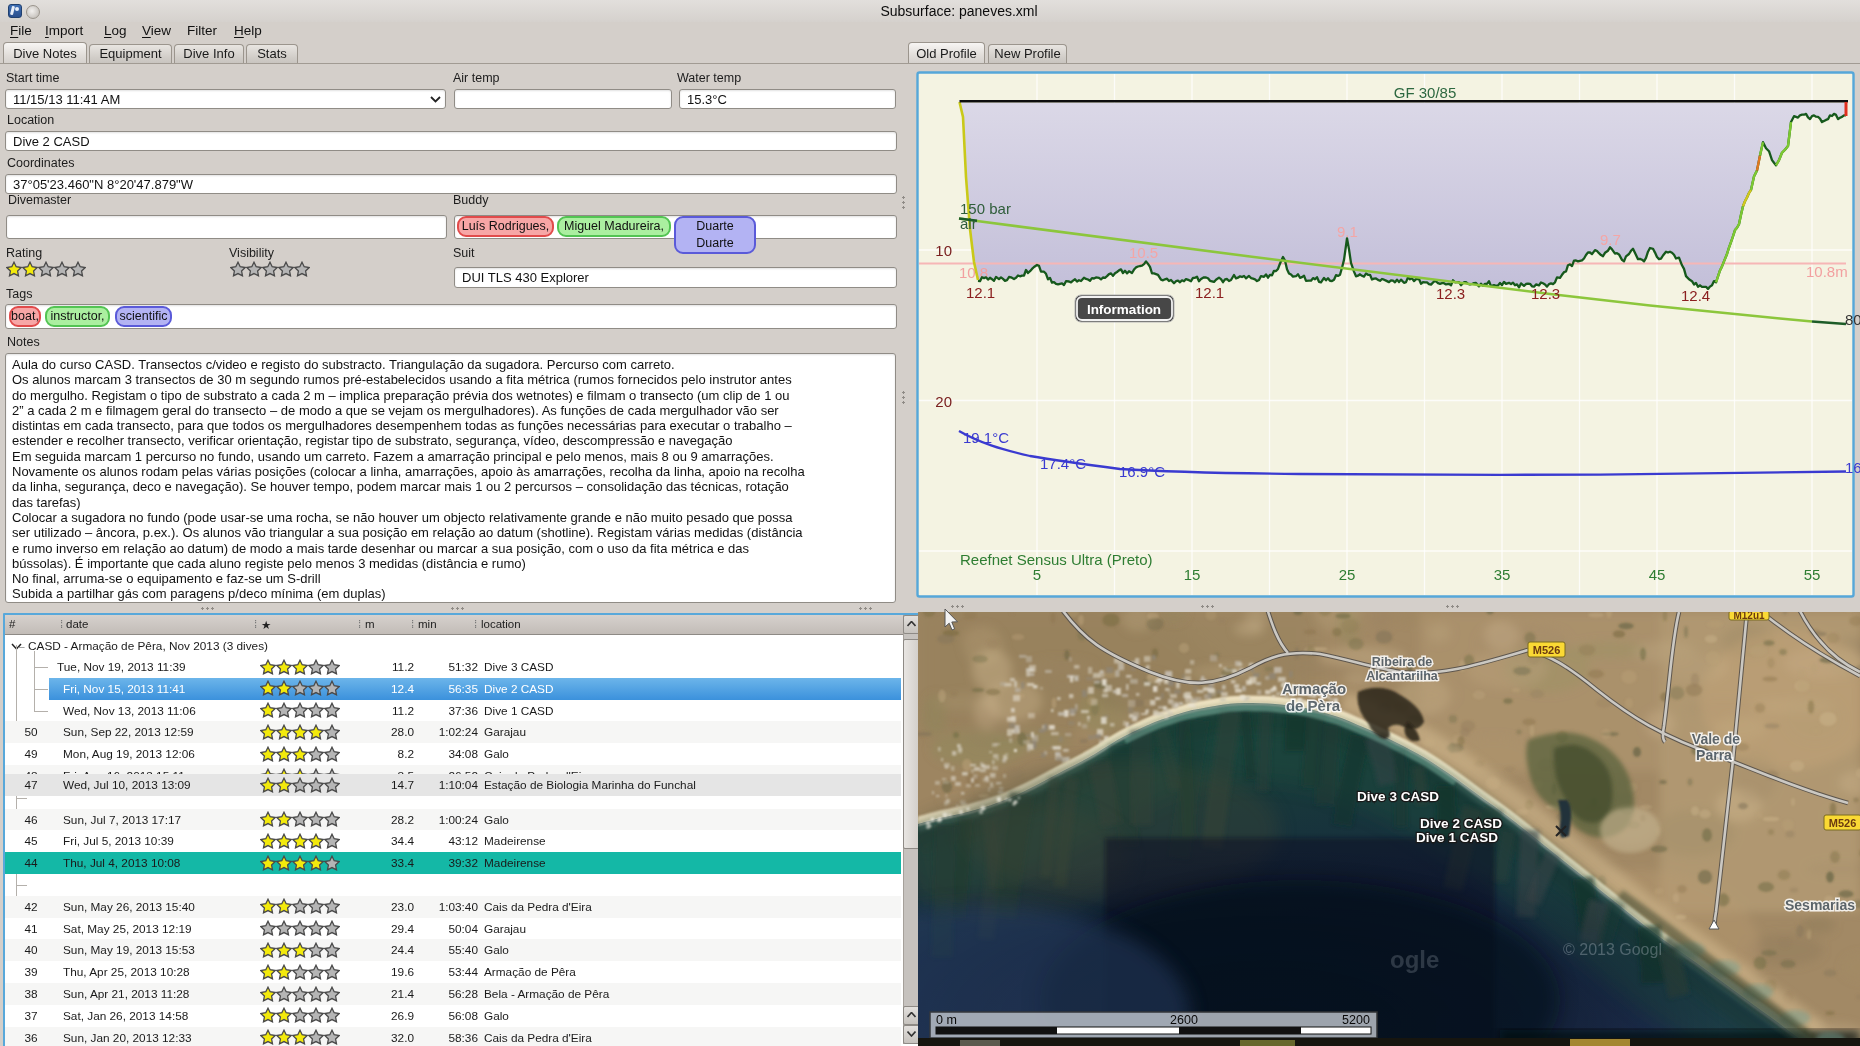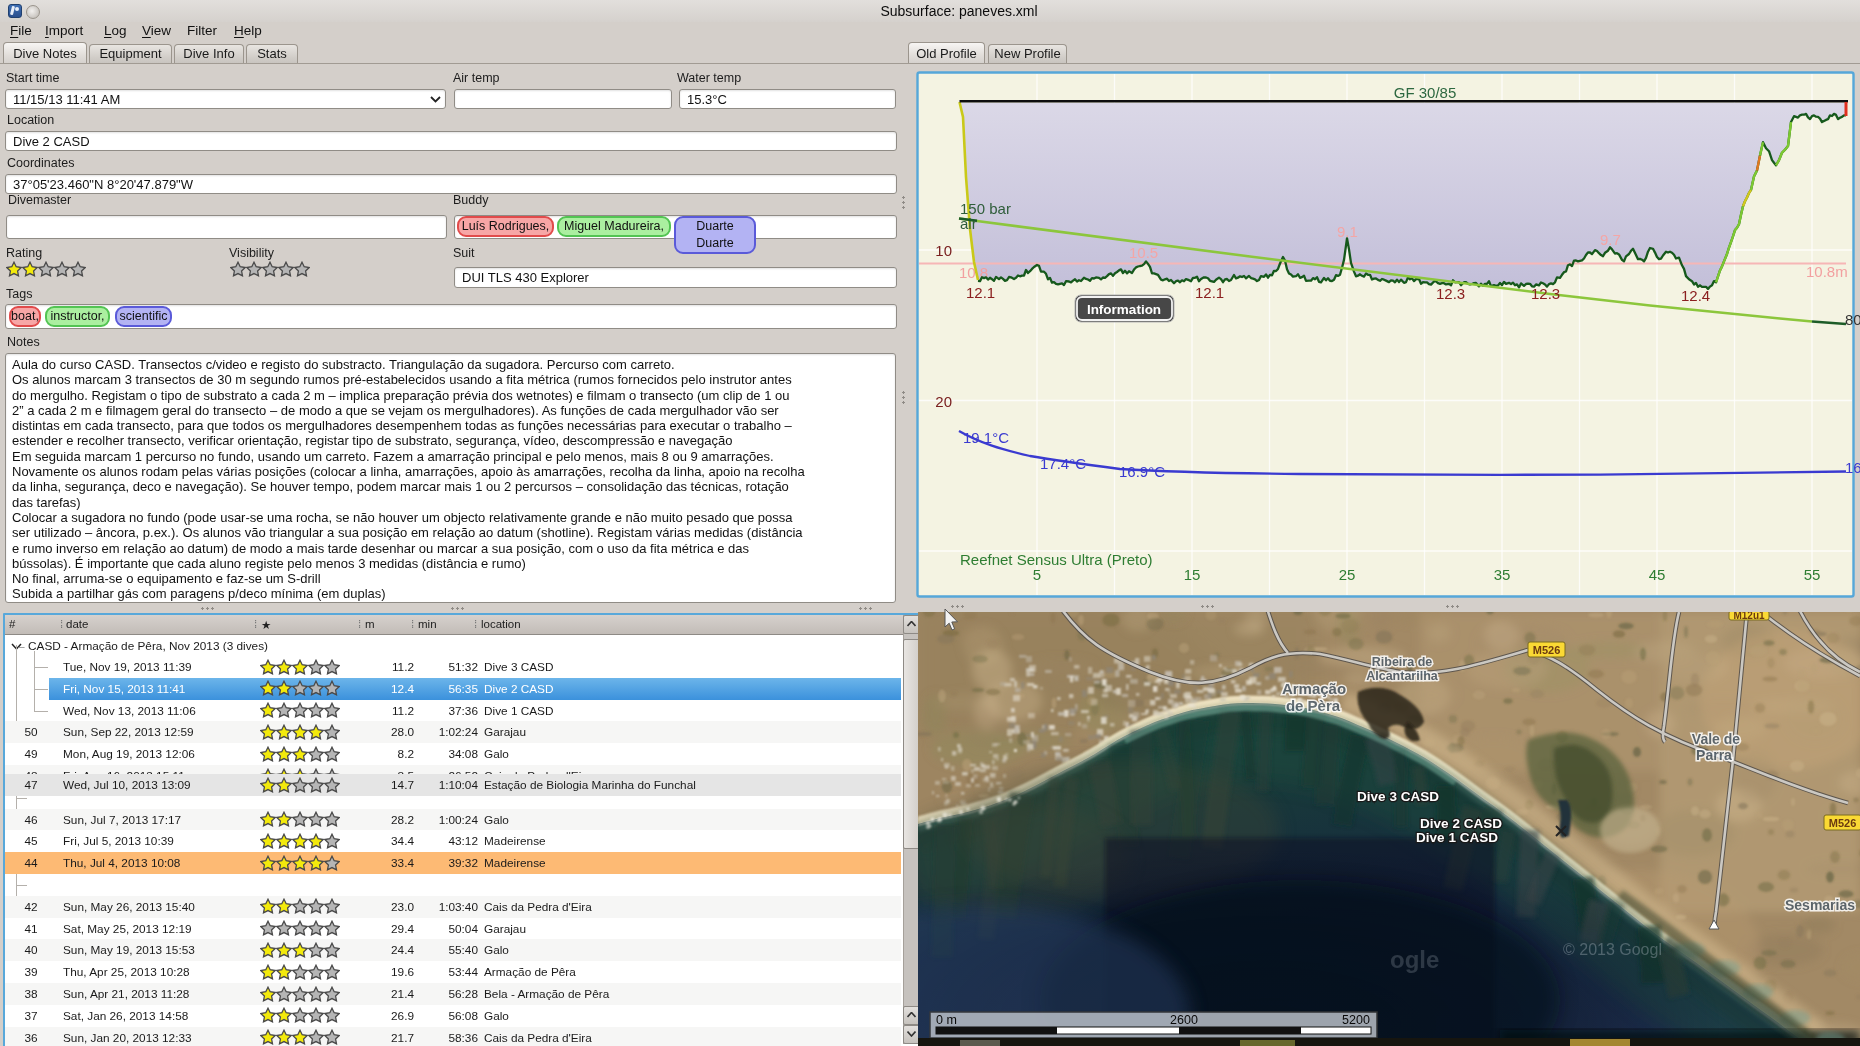--- a/index.html
+++ b/index.html
@@ -122,21 +122,21 @@
       <svg class="ab" style="left:6px;top:6px" width="12" height="9">
         <path d="M1,2 L5.5,7 L10,2" stroke="#222" stroke-width="1.5" fill="none"></path>
       </svg>
       <span style="position:absolute;left:13px;top:3px;color:#888">–</span>
       <span style="position:absolute;left:23px;top:3px">CASD - Armação de Pêra, Nov 2013 (3 dives)</span>
     </div>
 <div class="ab" style="left:11px;top:30px;width:1px;height:399px;background:#b4b0ab"></div>
 <div class="ab" style="left:29px;top:36px;width:1px;height:60px;background:#b4b0ab"></div>
 <div class="ab" style="left:29px;top:52.0px;width:14px;height:1px;background:#b4b0ab"></div>
 <div class="row" style="left:44px;top:41.0px;width:852px;height:21.8px;background:#ffffff">
-      <span class="dat" style="left:14px">Tue, Nov 19, 2013 11:39</span>
+      <span class="dat" style="left:8px">Tue, Nov 19, 2013 11:39</span>
       <span class="ab" style="left:211px;top:2.5px">
         <svg width="80" height="17" viewBox="0 0 80 17">
           <path transform="translate(0,0)" d="M8.0,1.2 L10.2,5.7 L15.2,6.5 L11.6,10.0 L12.5,14.9 L8.0,12.6 L3.5,14.9 L4.4,10.0 L0.8,6.5 L5.8,5.7 Z" fill="#f3ea0c" stroke="#4a4a4a" stroke-width="1.3"></path>
           <path transform="translate(16,0)" d="M8.0,1.2 L10.2,5.7 L15.2,6.5 L11.6,10.0 L12.5,14.9 L8.0,12.6 L3.5,14.9 L4.4,10.0 L0.8,6.5 L5.8,5.7 Z" fill="#f3ea0c" stroke="#4a4a4a" stroke-width="1.3"></path>
           <path transform="translate(32,0)" d="M8.0,1.2 L10.2,5.7 L15.2,6.5 L11.6,10.0 L12.5,14.9 L8.0,12.6 L3.5,14.9 L4.4,10.0 L0.8,6.5 L5.8,5.7 Z" fill="#f3ea0c" stroke="#4a4a4a" stroke-width="1.3"></path>
           <path transform="translate(48,0)" d="M8.0,1.2 L10.2,5.7 L15.2,6.5 L11.6,10.0 L12.5,14.9 L8.0,12.6 L3.5,14.9 L4.4,10.0 L0.8,6.5 L5.8,5.7 Z" fill="#b5b5b5" stroke="#4a4a4a" stroke-width="1.3"></path>
           <path transform="translate(64,0)" d="M8.0,1.2 L10.2,5.7 L15.2,6.5 L11.6,10.0 L12.5,14.9 L8.0,12.6 L3.5,14.9 L4.4,10.0 L0.8,6.5 L5.8,5.7 Z" fill="#b5b5b5" stroke="#4a4a4a" stroke-width="1.3"></path>
         </svg>
       </span>
       <span class="m" style="left:295px">11.2</span>
@@ -271,21 +271,21 @@
           <path transform="translate(32,0)" d="M8.0,1.2 L10.2,5.7 L15.2,6.5 L11.6,10.0 L12.5,14.9 L8.0,12.6 L3.5,14.9 L4.4,10.0 L0.8,6.5 L5.8,5.7 Z" fill="#f3ea0c" stroke="#4a4a4a" stroke-width="1.3"></path>
           <path transform="translate(48,0)" d="M8.0,1.2 L10.2,5.7 L15.2,6.5 L11.6,10.0 L12.5,14.9 L8.0,12.6 L3.5,14.9 L4.4,10.0 L0.8,6.5 L5.8,5.7 Z" fill="#f3ea0c" stroke="#4a4a4a" stroke-width="1.3"></path>
           <path transform="translate(64,0)" d="M8.0,1.2 L10.2,5.7 L15.2,6.5 L11.6,10.0 L12.5,14.9 L8.0,12.6 L3.5,14.9 L4.4,10.0 L0.8,6.5 L5.8,5.7 Z" fill="#b5b5b5" stroke="#4a4a4a" stroke-width="1.3"></path>
         </svg>
       </span>
       <span class="m" style="left:339px">34.4</span>
       <span class="mn" style="left:379px">43:12</span>
       <span class="loc" style="left:479px">Madeirense</span>
     </div>
 <div class="ab" style="left:11px;top:248.2px;width:11px;height:1px;background:#b4b0ab"></div>
-<div class="row" style="left:0px;top:237.2px;width:896px;height:21.8px;background:#fdba74">
+<div class="row" style="left:0px;top:237.2px;width:896px;height:21.8px;background:#14b8a6">
       <span class="num">44</span>
       <span class="dat" style="left:58px">Thu, Jul 4, 2013 10:08</span>
       <span class="ab" style="left:255px;top:2.5px">
         <svg width="80" height="17" viewBox="0 0 80 17">
           <path transform="translate(0,0)" d="M8.0,1.2 L10.2,5.7 L15.2,6.5 L11.6,10.0 L12.5,14.9 L8.0,12.6 L3.5,14.9 L4.4,10.0 L0.8,6.5 L5.8,5.7 Z" fill="#f3ea0c" stroke="#4a4a4a" stroke-width="1.3"></path>
           <path transform="translate(16,0)" d="M8.0,1.2 L10.2,5.7 L15.2,6.5 L11.6,10.0 L12.5,14.9 L8.0,12.6 L3.5,14.9 L4.4,10.0 L0.8,6.5 L5.8,5.7 Z" fill="#f3ea0c" stroke="#4a4a4a" stroke-width="1.3"></path>
           <path transform="translate(32,0)" d="M8.0,1.2 L10.2,5.7 L15.2,6.5 L11.6,10.0 L12.5,14.9 L8.0,12.6 L3.5,14.9 L4.4,10.0 L0.8,6.5 L5.8,5.7 Z" fill="#f3ea0c" stroke="#4a4a4a" stroke-width="1.3"></path>
           <path transform="translate(48,0)" d="M8.0,1.2 L10.2,5.7 L15.2,6.5 L11.6,10.0 L12.5,14.9 L8.0,12.6 L3.5,14.9 L4.4,10.0 L0.8,6.5 L5.8,5.7 Z" fill="#f3ea0c" stroke="#4a4a4a" stroke-width="1.3"></path>
           <path transform="translate(64,0)" d="M8.0,1.2 L10.2,5.7 L15.2,6.5 L11.6,10.0 L12.5,14.9 L8.0,12.6 L3.5,14.9 L4.4,10.0 L0.8,6.5 L5.8,5.7 Z" fill="#b5b5b5" stroke="#4a4a4a" stroke-width="1.3"></path>
         </svg>
@@ -403,21 +403,21 @@
       <span class="dat" style="left:58px">Sun, Jan 20, 2013 12:33</span>
       <span class="ab" style="left:255px;top:2.5px">
         <svg width="80" height="17" viewBox="0 0 80 17">
           <path transform="translate(0,0)" d="M8.0,1.2 L10.2,5.7 L15.2,6.5 L11.6,10.0 L12.5,14.9 L8.0,12.6 L3.5,14.9 L4.4,10.0 L0.8,6.5 L5.8,5.7 Z" fill="#f3ea0c" stroke="#4a4a4a" stroke-width="1.3"></path>
           <path transform="translate(16,0)" d="M8.0,1.2 L10.2,5.7 L15.2,6.5 L11.6,10.0 L12.5,14.9 L8.0,12.6 L3.5,14.9 L4.4,10.0 L0.8,6.5 L5.8,5.7 Z" fill="#f3ea0c" stroke="#4a4a4a" stroke-width="1.3"></path>
           <path transform="translate(32,0)" d="M8.0,1.2 L10.2,5.7 L15.2,6.5 L11.6,10.0 L12.5,14.9 L8.0,12.6 L3.5,14.9 L4.4,10.0 L0.8,6.5 L5.8,5.7 Z" fill="#f3ea0c" stroke="#4a4a4a" stroke-width="1.3"></path>
           <path transform="translate(48,0)" d="M8.0,1.2 L10.2,5.7 L15.2,6.5 L11.6,10.0 L12.5,14.9 L8.0,12.6 L3.5,14.9 L4.4,10.0 L0.8,6.5 L5.8,5.7 Z" fill="#b5b5b5" stroke="#4a4a4a" stroke-width="1.3"></path>
           <path transform="translate(64,0)" d="M8.0,1.2 L10.2,5.7 L15.2,6.5 L11.6,10.0 L12.5,14.9 L8.0,12.6 L3.5,14.9 L4.4,10.0 L0.8,6.5 L5.8,5.7 Z" fill="#b5b5b5" stroke="#4a4a4a" stroke-width="1.3"></path>
         </svg>
       </span>
-      <span class="m" style="left:339px">21.7</span>
+      <span class="m" style="left:339px">32.0</span>
       <span class="mn" style="left:379px">58:36</span>
       <span class="loc" style="left:479px">Cais da Pedra d'Eira</span>
     </div>
 
 <div class="ab" style="left:898px;top:0;width:17px;height:429px;background:#c6c2be;border-left:1px solid #a5a09a"></div>
 <div class="ab" style="left:898px;top:0;width:17px;height:19px;background:linear-gradient(#e3e0dd,#c6c2bd);border:1px solid #8e8a85;border-radius:2px"></div>
 <svg class="ab" style="left:902px;top:6px" width="9" height="6">
       <path d="M0.5,5 L4.5,0.5 L8.5,5" stroke="#333" stroke-width="1.6" fill="none"></path>
     </svg>
 <div class="ab" style="left:898px;top:24px;width:17px;height:210px;background:linear-gradient(90deg,#e8e5e2,#d2cec9);border:1px solid #8e8a85;border-radius:2px"></div>

